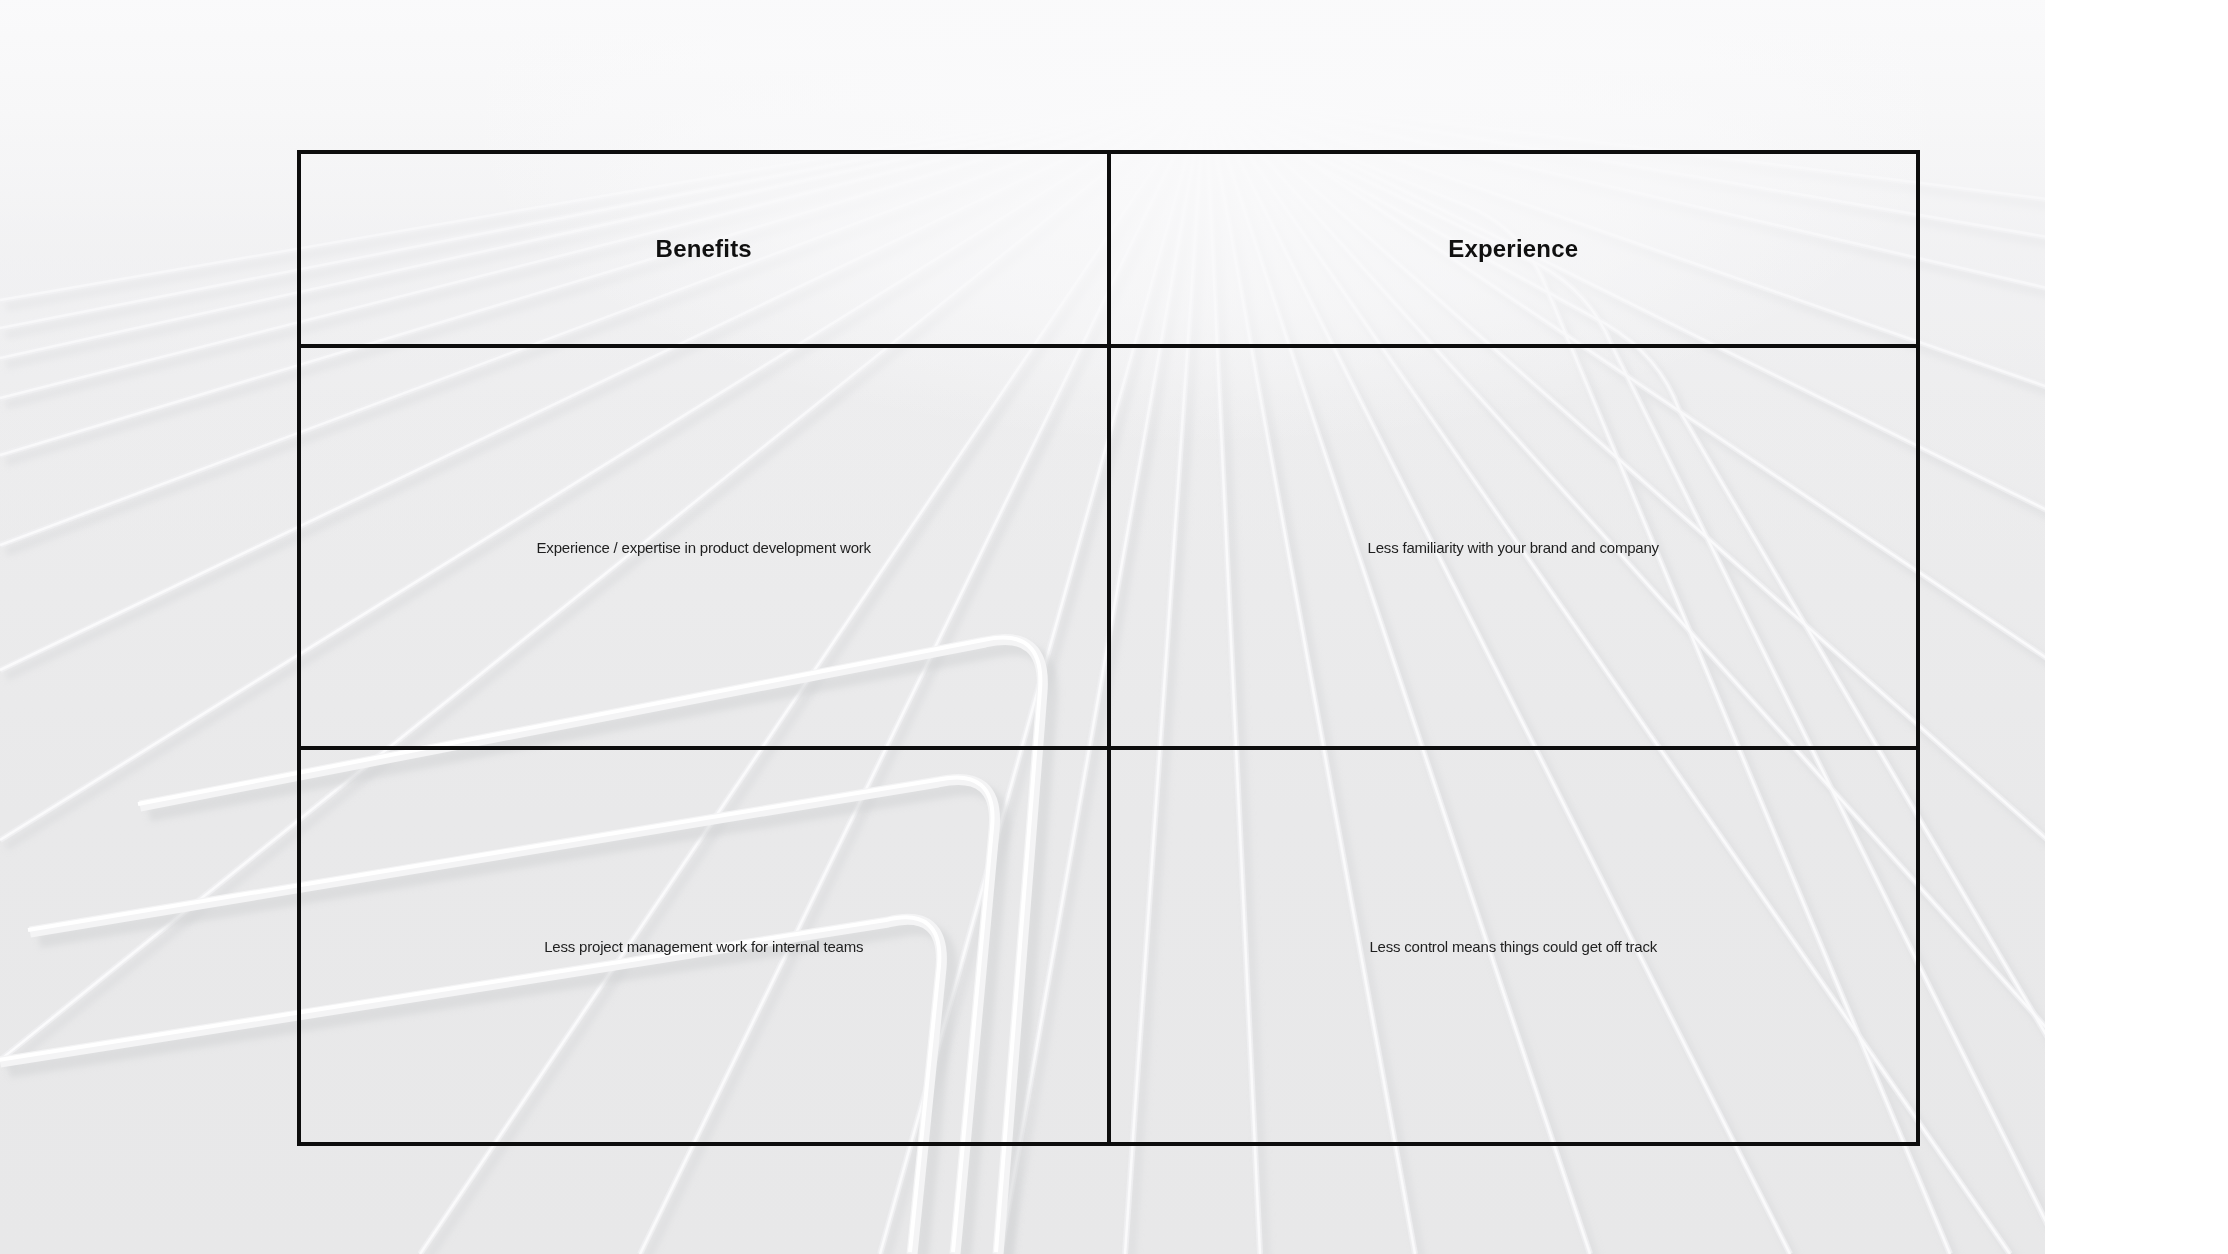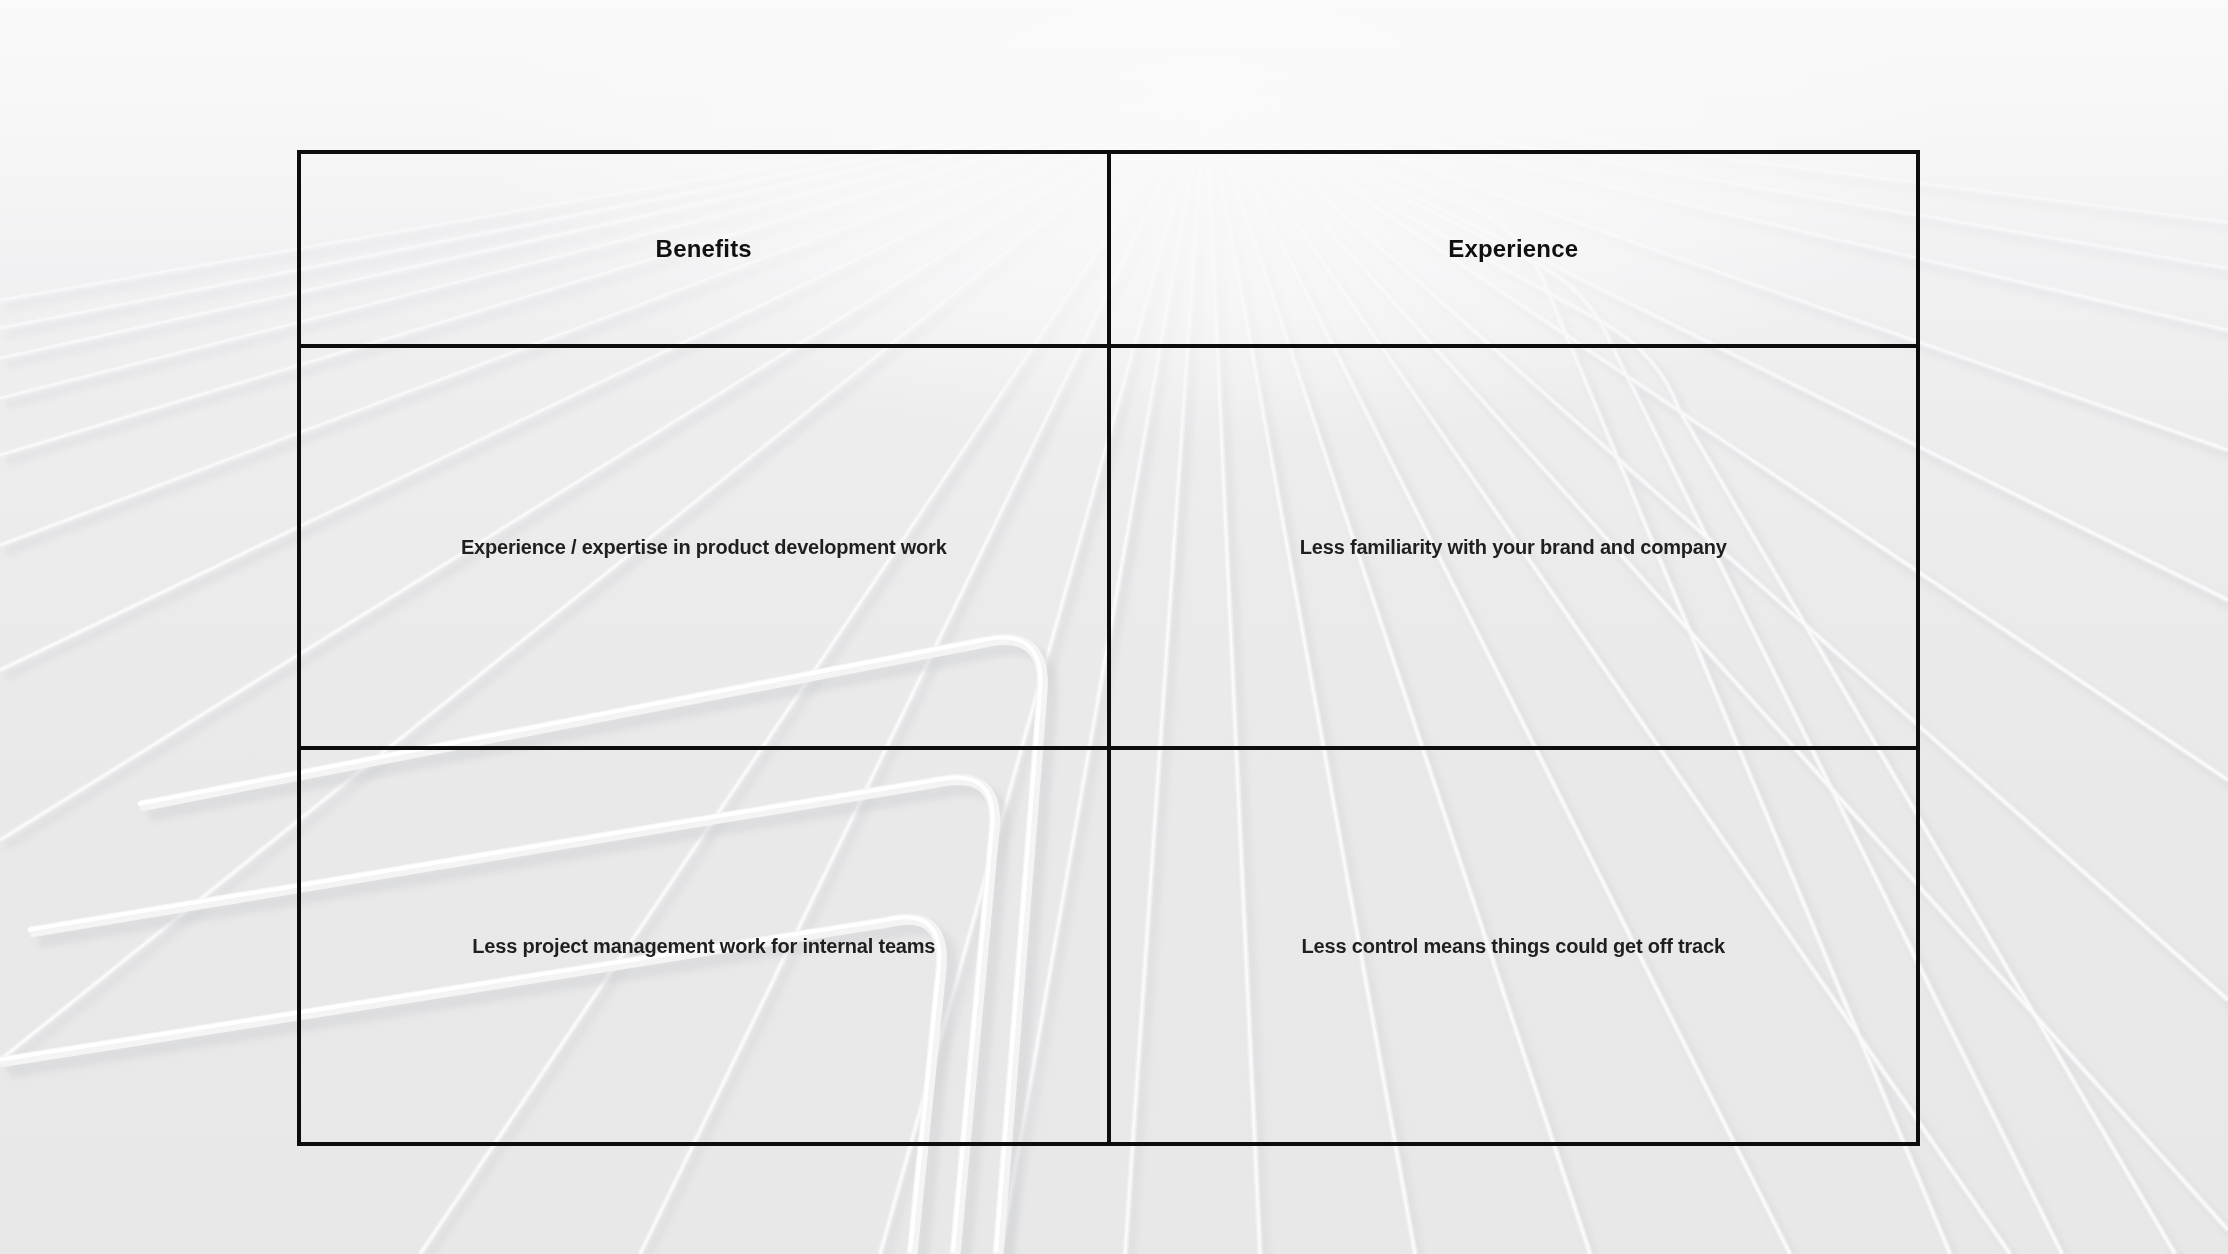--- a/index.html
+++ b/index.html
@@ -5,21 +5,21 @@
   html, body {
     margin: 0;
     padding: 0;
     width: 2228px;
     height: 1254px;
     overflow: hidden;
     font-family: "Liberation Sans", "DejaVu Sans", sans-serif;
   }
   .stage {
     position: relative;
-    width: 2228px;
+    width: 2045px;
     height: 1254px;
     background: linear-gradient(180deg, #f3f3f4 0%, #ededee 30%, #e9e9ea 65%, #e8e8e9 100%);
     overflow: hidden;
   }
   .bg-svg {
     position: absolute;
     left: 0;
     top: 0;
     pointer-events: none;
   }
@@ -53,22 +53,22 @@
     vertical-align: middle;
     padding: 0 14px;
   }
   table.cmp th {
     font-size: 24px;
     font-weight: 700;
     color: #101010;
     letter-spacing: 0.2px;
   }
   table.cmp td {
-    font-size: 20px;
-    font-weight: 700;
+    font-size: 15px;
+    font-weight: 400;
     color: #1f1f1f;
     letter-spacing: -0.2px;
   }
   tr.hdr-row  { height: 194px; }
   tr.row-0    { height: 194px; }
   tr.row-1    { height: 191px; }
   tr.row-2    { height: 208px; }
   tr.row-3    { height: 209px; }
 </style>
 </head>

